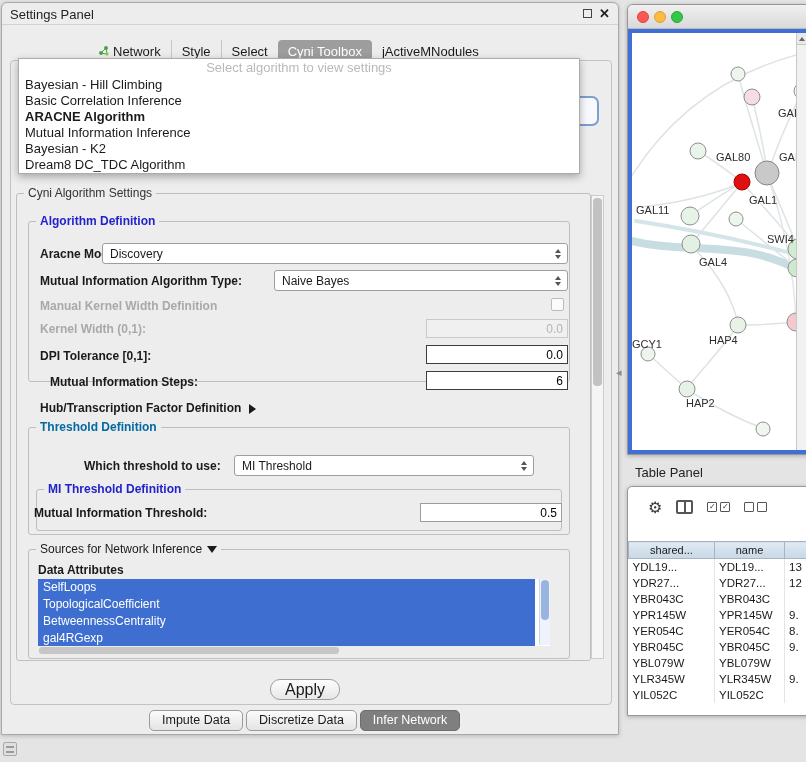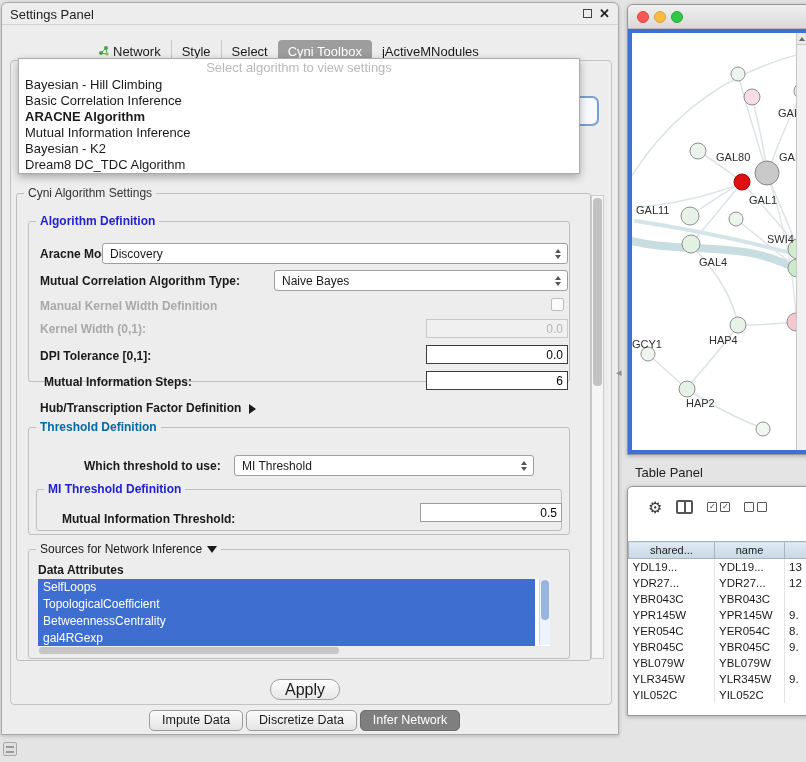--- a/index.html
+++ b/index.html
@@ -166,59 +166,59 @@
 
     <span class="lbl" style="left:38px;top:244px;">Aracne Mode:</span>
     <div class="combo" style="left:100px;top:240px;width:466px;">
       <span>Discovery</span>
       <span class="combo-stepper">
           <i class="up"></i>
           <i class="dn"></i>
         </span>
     </div>
 
-    <span class="lbl" style="left:38px;top:271px;">Mutual Correlation Algorithm Type:</span>
+    <span class="lbl" style="left:38px;top:271px;">Mutual Information Algorithm Type:</span>
     <div class="combo" style="left:272px;top:267px;width:294px;">
       <span>Naive Bayes</span>
       <span class="combo-stepper">
           <i class="up"></i>
           <i class="dn"></i>
         </span>
     </div>
 
     <span class="lbl dis" style="left:38px;top:296px;">Manual Kernel Width Definition</span>
     <span class="cbx" style="left:549px;top:295px;"></span>
 
     <span class="lbl dis" style="left:38px;top:319px;">Kernel Width (0,1):</span>
     <input class="tin dis" style="left: 424px; top: 316px; width: 142px;" readonly="" value="0.0">
 
     <span class="lbl" style="left:38px;top:346px;">DPI Tolerance [0,1]:</span>
     <input class="tin" style="left: 424px; top: 342px; width: 142px;" value="0.0">
 
-    <span class="lbl" style="left:42px;top:372px;">Mutual Information Steps:</span>
+    <span class="lbl" style="left:48px;top:372px;">Mutual Information Steps:</span>
     <input class="tin" style="left: 424px; top: 368px; width: 142px;" value="6">
 
     <span class="lbl" style="left:38px;top:398px;"><span>Hub/Transcription Factor Definition</span><i class="tri-right"></i></span>
 
     <div class="group" style="left:26px;top:424px;width:542px;height:108px;">
       <span class="gtitle green">Threshold Definition</span>
     </div>
     <span class="lbl" style="left:82px;top:456px;">Which threshold to use:</span>
     <div class="combo" style="left:232px;top:452px;width:300px;">
       <span>MI Threshold</span>
       <span class="combo-stepper">
           <i class="up"></i>
           <i class="dn"></i>
         </span>
     </div>
 
     <div class="group" style="left:34px;top:486px;width:526px;height:42px;">
       <span class="gtitle blue">MI Threshold Definition</span>
     </div>
-    <span class="lbl" style="left:60px;top:503px;margin-top:6px;">Mutual Information Threshold:</span>
+    <span class="lbl" style="left:32px;top:503px;">Mutual Information Threshold:</span>
     <input class="tin soft" style="left: 418px; top: 500px; width: 142px;" value="0.5">
 
     <div class="group" style="left:26px;top:546px;width:542px;height:110px;">
       <span class="gtitle" style="color:#1a1a1a;"><span>Sources for Network Inference</span><i class="tri-down"></i></span>
     </div>
     <span class="lbl" style="left:36px;top:560px;">Data Attributes</span>
     <div class="attr-list">
       <div>
           <div class="attr-row">SelfLoops</div>
           <div class="attr-row">TopologicalCoefficient</div>

